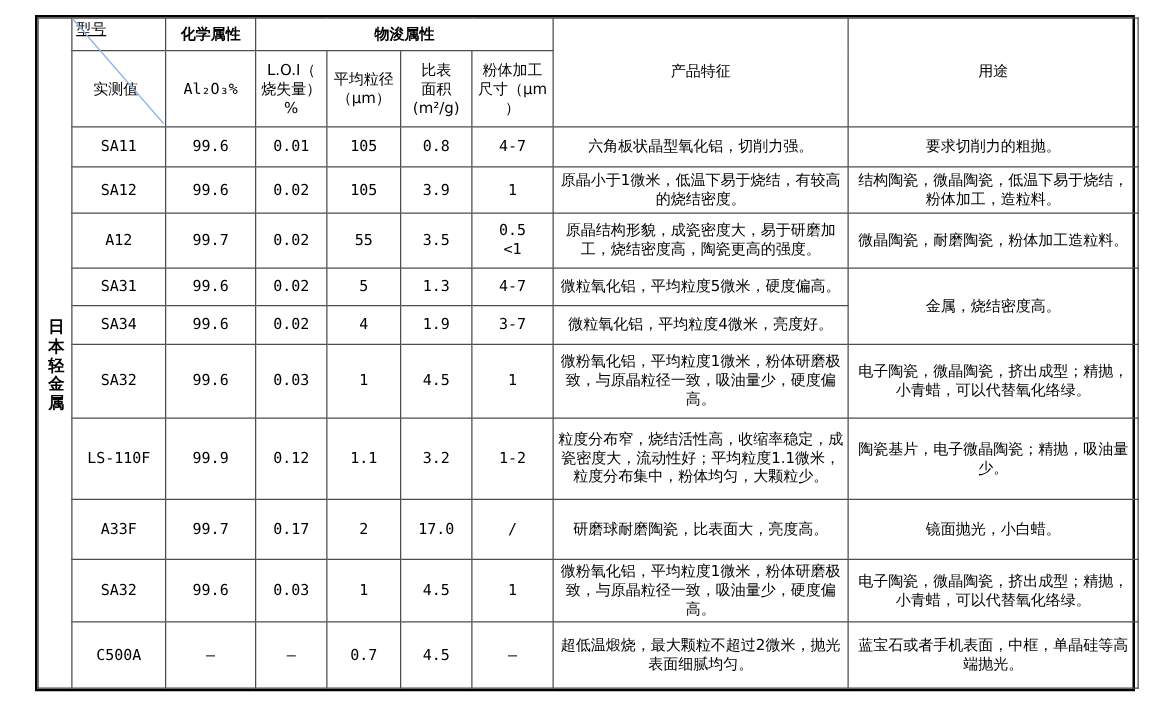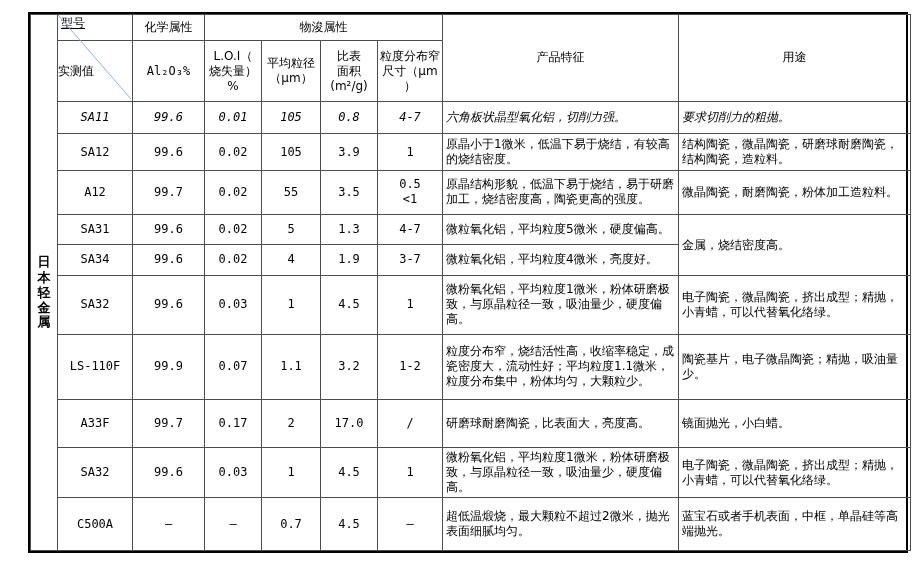--- a/index.html
+++ b/index.html
@@ -3,32 +3,32 @@
 <meta charset="utf-8">
 <style>
   html,body{margin:0;padding:0;background:#fff;}
   #screen{position:relative;width:922px;height:582px;background:#ffffff;overflow:hidden;
           font-family:"DejaVu Sans",sans-serif;color:#000;}
   .tbl-wrap{position:absolute;left:28px;top:12px;width:880px;height:541px;
             border:2px solid #000;box-sizing:border-box;background:#fff;}
   table{border-collapse:collapse;table-layout:fixed;width:100%;height:100%;}
   td{border:1px solid #4d4d4d;font-size:12px;line-height:15px;vertical-align:middle;
      text-align:center;padding:0;overflow:hidden;}
-  td.txt{text-align:left;padding:2px 3px;margin-top:27px;}
+  td.txt{text-align:center;padding:2px 3px;margin-top:27px;}
   td.mono{font-family:"DejaVu Sans Mono",monospace;font-size:12px;}
   td.pre{white-space:pre-line;}
   td.hdr{white-space:pre-line;}
-  td.bold{font-weight:normal;}
+  td.bold{font-weight:bold;}
   .r-h1{height:26px;} .r-h2{height:60px;}
-  .r0{height:32px;font-style:italic;} .r1{height:36px;} .r2{height:44px;} .r3{height:29px;}
+  .r0{height:32px;} .r1{height:36px;} .r2{height:44px;} .r3{height:29px;}
   .r4{height:31px;} .r5{height:58px;} .r6{height:65px;} .r7{height:47px;}
   .r8{height:48px;} .r9{height:52px;}
   .corner-top{vertical-align:top;text-align:left;padding:1px 0 0 3px;border-bottom:1px solid #4d4d4d;}
   .corner-top span{text-decoration:underline;}
-  .corner-bottom{text-align:left;padding-right:5px;}
+  .corner-bottom{text-align:center;padding-right:5px;}
   .side-cell{vertical-align:middle;text-align:center;}
   .side-cell div{writing-mode:vertical-rl;text-orientation:upright;margin:0 auto;
                  font-weight:bold;font-size:13px;letter-spacing:15px;}
   #diag{position:absolute;left:55px;top:12px;pointer-events:none;}
 </style>
 </head>
 <body>
 
 <div id="screen">
   <div class="tbl-wrap">
@@ -61,21 +61,21 @@
         <td class="corner-bottom">实测值</td>
         <td class="mono">Al₂O₃%</td>
         <td class="hdr">L.O.I（
 烧失量）
 %</td>
         <td class="hdr">平均粒径
 （μm）</td>
         <td class="hdr">比表
 面积
 (m²/g)</td>
-        <td class="hdr">粒度分布窄
+        <td class="hdr">粉体加工
 尺寸（μm
 ）</td>
       </tr>
 
       <tr class="r0">
         <td class="mono">SA11</td>
         <td class="mono">99.6</td>
         <td class="mono">0.01</td>
         <td class="mono">105</td>
         <td class="mono">0.8</td>
@@ -84,31 +84,31 @@
         <td class="txt">要求切削力的粗抛。</td>
       </tr>
       <tr class="r1">
         <td class="mono">SA12</td>
         <td class="mono">99.6</td>
         <td class="mono">0.02</td>
         <td class="mono">105</td>
         <td class="mono">3.9</td>
         <td class="mono">1</td>
         <td class="txt">原晶小于1微米，低温下易于烧结，有较高的烧结密度。</td>
-        <td class="txt">结构陶瓷，微晶陶瓷，研磨球耐磨陶瓷，结构陶瓷，造粒料。</td>
+        <td class="txt">结构陶瓷，微晶陶瓷，低温下易于烧结，粉体加工，造粒料。</td>
       </tr>
       <tr class="r2">
         <td class="mono">A12</td>
         <td class="mono">99.7</td>
         <td class="mono">0.02</td>
         <td class="mono">55</td>
         <td class="mono">3.5</td>
         <td class="mono pre">0.5
 &lt;1</td>
-        <td class="txt">原晶结构形貌，低温下易于烧结，易于研磨加工，烧结密度高，陶瓷更高的强度。</td>
+        <td class="txt">原晶结构形貌，成瓷密度大，易于研磨加工，烧结密度高，陶瓷更高的强度。</td>
         <td class="txt">微晶陶瓷，耐磨陶瓷，粉体加工造粒料。</td>
       </tr>
       <tr class="r3">
         <td class="mono">SA31</td>
         <td class="mono">99.6</td>
         <td class="mono">0.02</td>
         <td class="mono">5</td>
         <td class="mono">1.3</td>
         <td class="mono">4-7</td>
         <td class="txt">微粒氧化铝，平均粒度5微米，硬度偏高。</td>
@@ -129,21 +129,21 @@
         <td class="mono">0.03</td>
         <td class="mono">1</td>
         <td class="mono">4.5</td>
         <td class="mono">1</td>
         <td class="txt">微粉氧化铝，平均粒度1微米，粉体研磨极致，与原晶粒径一致，吸油量少，硬度偏高。</td>
         <td class="txt">电子陶瓷，微晶陶瓷，挤出成型；精抛，小青蜡，可以代替氧化络绿。</td>
       </tr>
       <tr class="r6">
         <td class="mono">LS-110F</td>
         <td class="mono">99.9</td>
-        <td class="mono">0.07</td>
+        <td class="mono">0.12</td>
         <td class="mono">1.1</td>
         <td class="mono">3.2</td>
         <td class="mono">1-2</td>
         <td class="txt">粒度分布窄，烧结活性高，收缩率稳定，成瓷密度大，流动性好；平均粒度1.1微米，粒度分布集中，粉体均匀，大颗粒少。</td>
         <td class="txt">陶瓷基片，电子微晶陶瓷；精抛，吸油量少。</td>
       </tr>
       <tr class="r7">
         <td class="mono">A33F</td>
         <td class="mono">99.7</td>
         <td class="mono">0.17</td>

